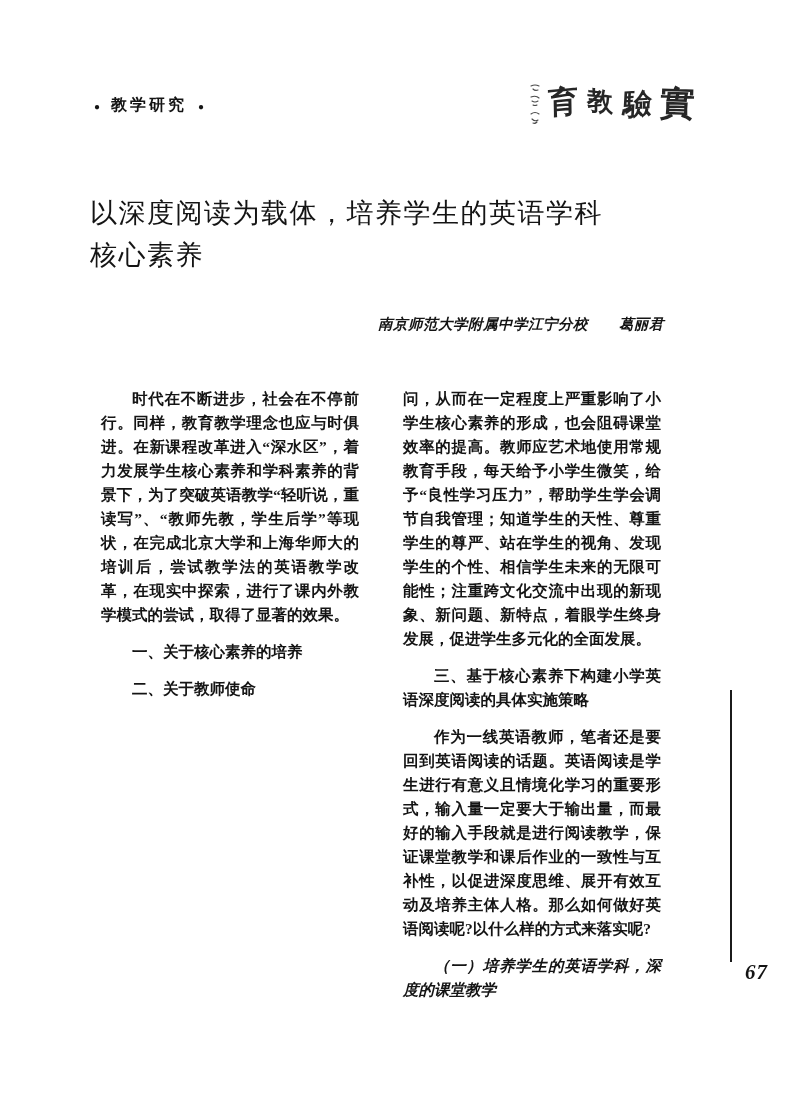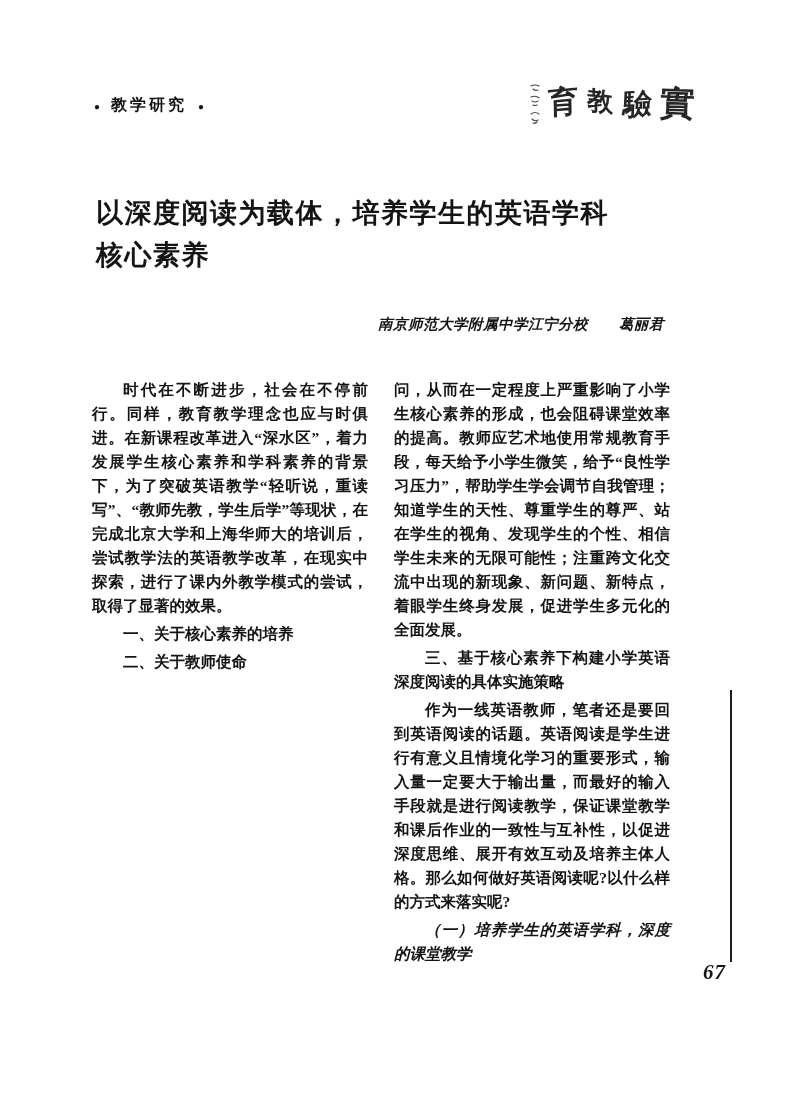--- a/index.html
+++ b/index.html
@@ -16,37 +16,37 @@
   
   .masthead{position:absolute;left:528px;top:76px;height:56px;display:flex;align-items:center;}
   .masthead .sig{margin-right:6px;opacity:.85;}
   .calli{display:flex;align-items:flex-end;}
   .calli span{display:inline-block;font-weight:700;line-height:1;opacity:.92;}
   .calli span:nth-child(1){font-size:30px;transform:rotate(-5deg) skewX(-4deg);margin-right:9px;margin-bottom:6px;}
   .calli span:nth-child(2){font-size:26px;transform:rotate(7deg) skewX(8deg);margin-right:10px;margin-bottom:8px;}
   .calli span:nth-child(3){font-size:29px;transform:rotate(-3deg) skewX(-6deg);margin-right:8px;margin-bottom:4px;}
   .calli span:nth-child(4){font-size:35px;transform:rotate(2deg);margin-bottom:2px;}
   
-  .title{position:absolute;left:96px;top:192px;font-size:27px;font-weight:700;line-height:42px;letter-spacing:1.5px;white-space:nowrap;}
+  .title{position:absolute;left:90px;top:192px;font-size:27px;font-weight:400;line-height:42px;letter-spacing:1.5px;white-space:nowrap;}
   
   .byline{position:absolute;left:88px;top:315px;width:576px;text-align:right;
     font-size:14.5px;font-style:italic;font-weight:700;letter-spacing:.5px;}
   .byline .aff{margin-right:31px;}
   
   .col{position:absolute;top:374px;width:284px;font-size:15.5px;line-height:24px;
     text-align:justify;word-break:break-all;font-weight:600;}
   .col-left{left:88px;}
   .col-right{left:390px;}
-  .col p,.col h3,.col h4{margin:4px;padding:0;font-size:inherit;line-height:inherit;}
+  .col p,.col h3,.col h4{margin:13px;padding:0;font-size:inherit;line-height:inherit;}
   .indent{text-indent:2em;}
   .sec-h{font-weight:800;text-indent:2em;}
   .sec-h-italic{font-style:italic;font-weight:700;text-indent:2em;}
   
   .folio-rule{position:absolute;left:730px;top:690px;width:2px;height:272px;background:#1b1b1b;}
-  .folio{position:absolute;left:703px;top:960px;font-size:21px;font-weight:800;font-style:italic;letter-spacing:1px;}
+  .folio{position:absolute;left:745px;top:960px;font-size:21px;font-weight:800;font-style:italic;letter-spacing:1px;}
 </style>
 </head>
 <body>
 
 <div class="page">
 
   <div class="rubric">
     <span class="dot">●</span>
     <span class="label">教学研究</span>
     <span class="dot">●</span>

